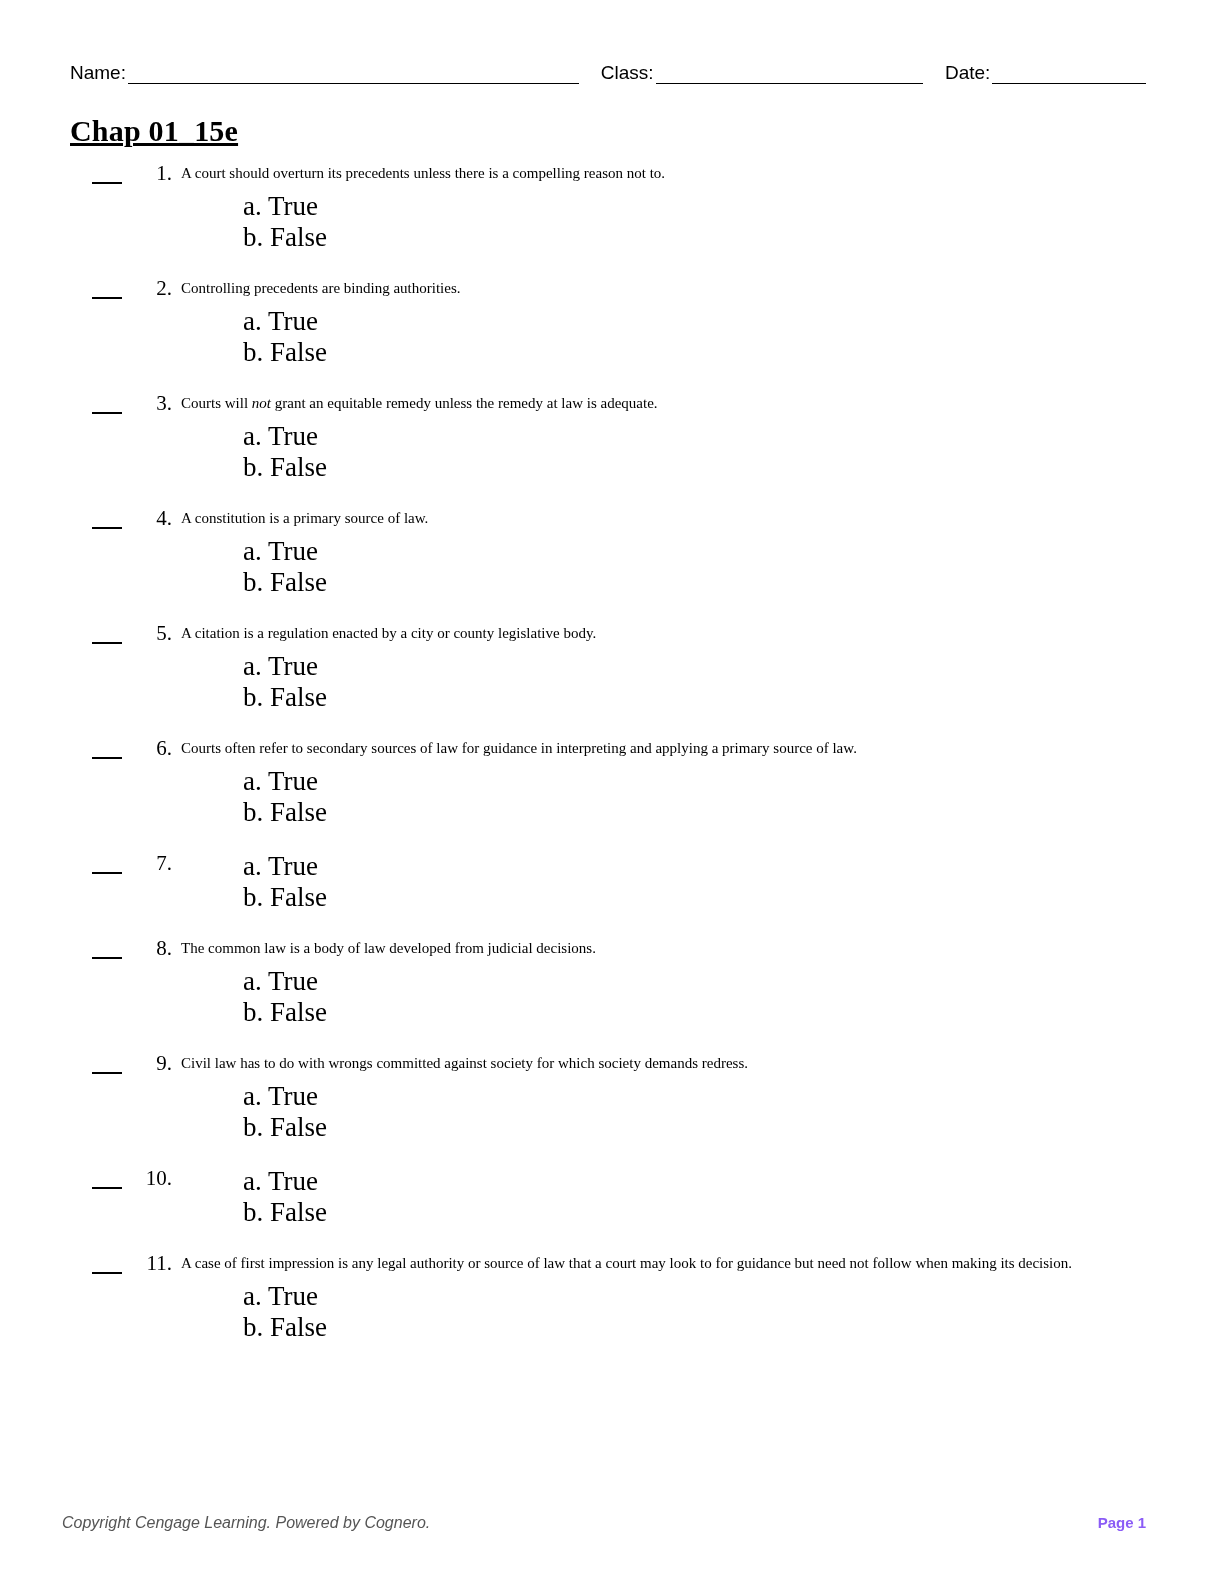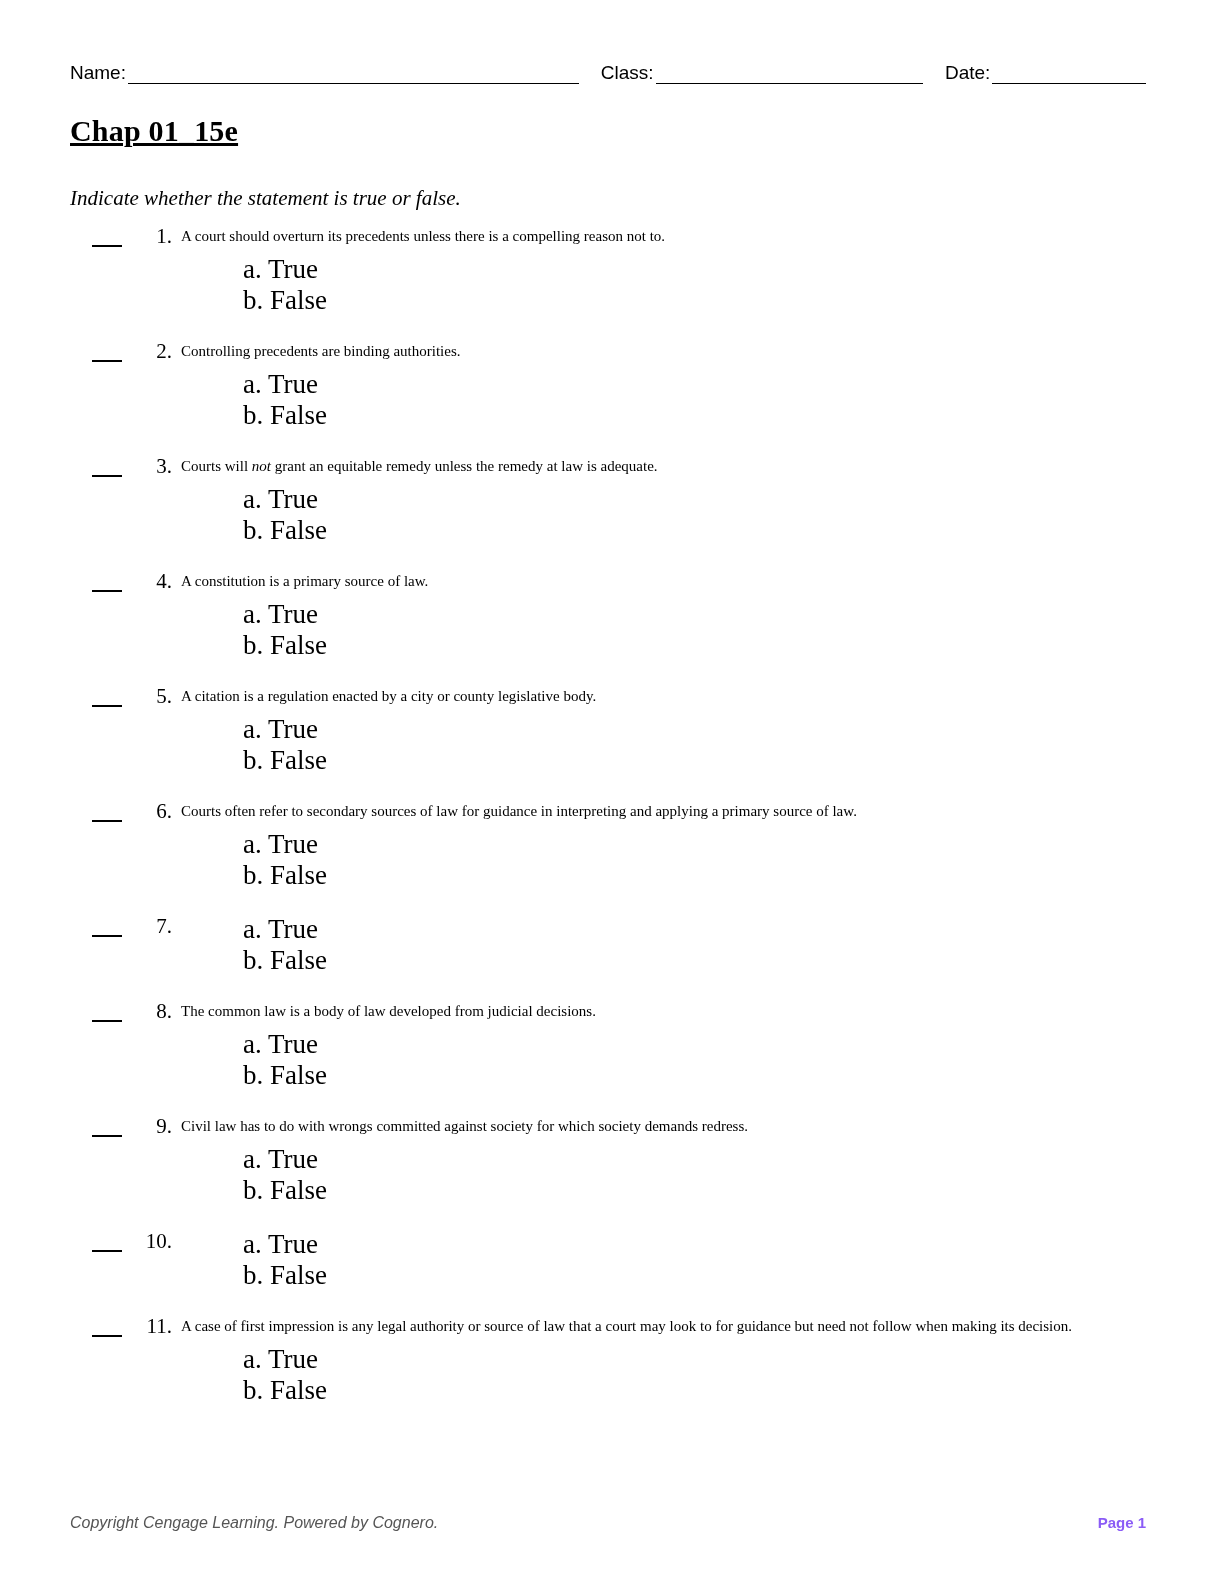--- a/index.html
+++ b/index.html
@@ -104,21 +104,21 @@
     padding-left: 62px;
   }
   .choice {
     font-size: 27px;
     line-height: 31px;
   }
 
   
   .footer {
     position: absolute;
-    left: 70px;
+    left: 62px;
     right: 78px;
     bottom: 52px;
     display: flex;
     justify-content: space-between;
     align-items: baseline;
   }
   .footer-left {
     font-family: "Liberation Sans", sans-serif;
     font-style: italic;
     font-size: 16px;
@@ -142,21 +142,20 @@
     <span class="hdr-gap-1"></span>
     <span class="hdr-label">Class:</span>
     <span class="hdr-rule rule-class"></span>
     <span class="hdr-gap-2"></span>
     <span class="hdr-label">Date:</span>
     <span class="hdr-rule rule-date"></span>
   </div>
 
   <div class="doc-title">Chap 01_15e</div>
 
-  <div class="directions">Indicate whether the statement is true or false.</div>
 
   <div class="questions">
 
     <div class="q">
       <div class="blank"><span></span></div>
       <div class="qnum">1.</div>
       <div class="qbody">
         <div class="qtext">A court should overturn its precedents unless there is a compelling reason not to.</div>
         <div class="choices">
           <div class="choice">a. True</div>

